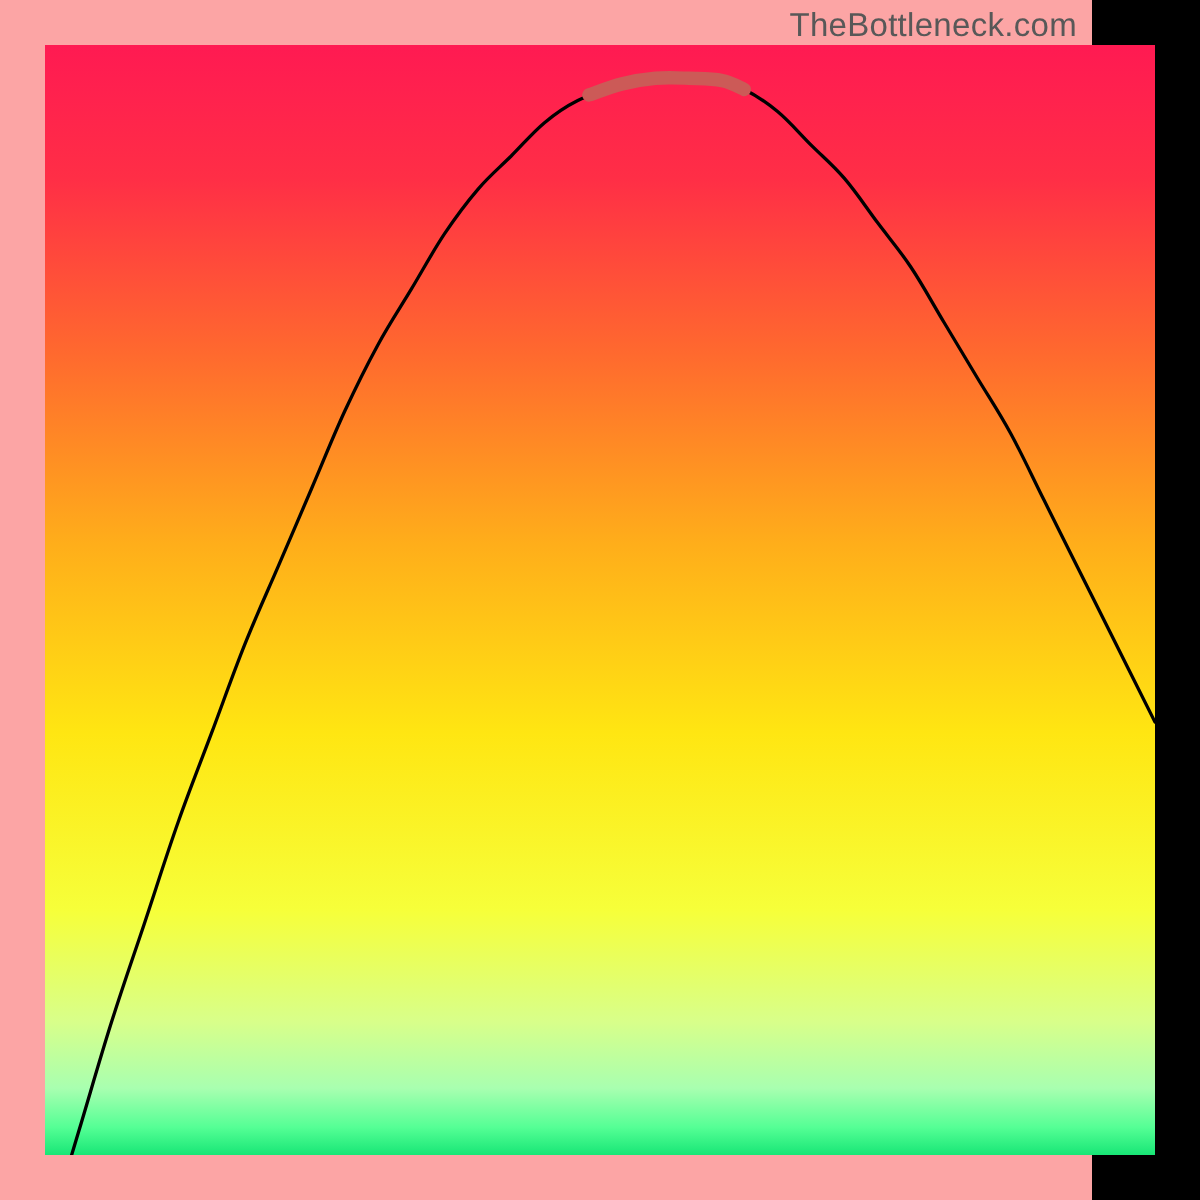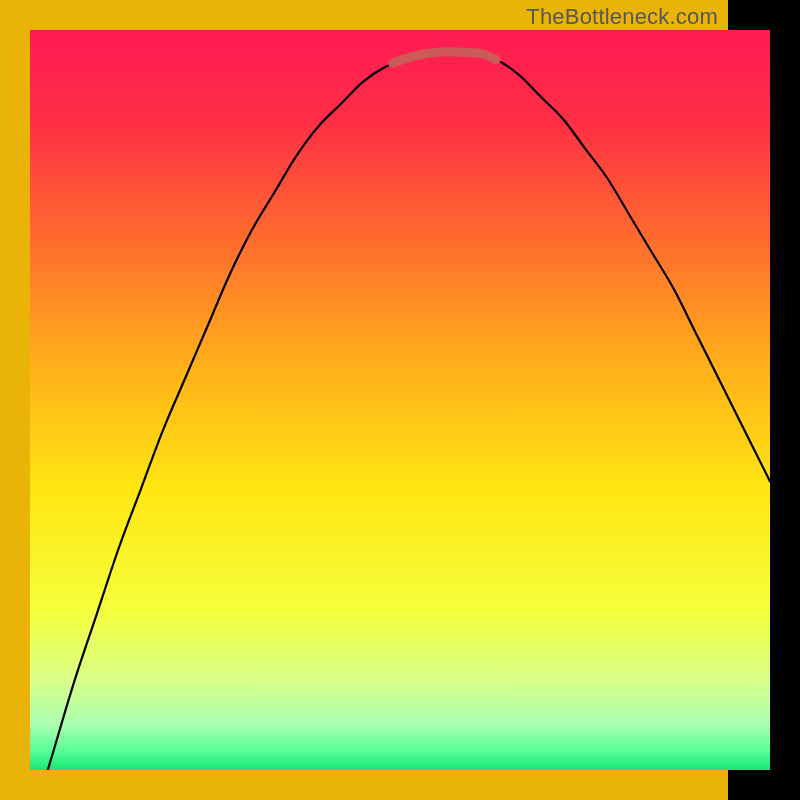--- a/index.html
+++ b/index.html
@@ -8,21 +8,21 @@
     width: 800px;
     height: 800px;
     overflow: hidden;
     font-family: Arial, Helvetica, sans-serif;
     background: #000;
   }
   .frame {
     position: relative;
     width: 728px;
     height: 800px;
-    background: #eab308;
+    background: #fca5a5;
   }
   .plot-area {
     position: absolute;
     left: 30px;
     top: 30px;
     width: 740px;
     height: 740px;
     overflow: hidden;
   }
   .gradient-bg {

